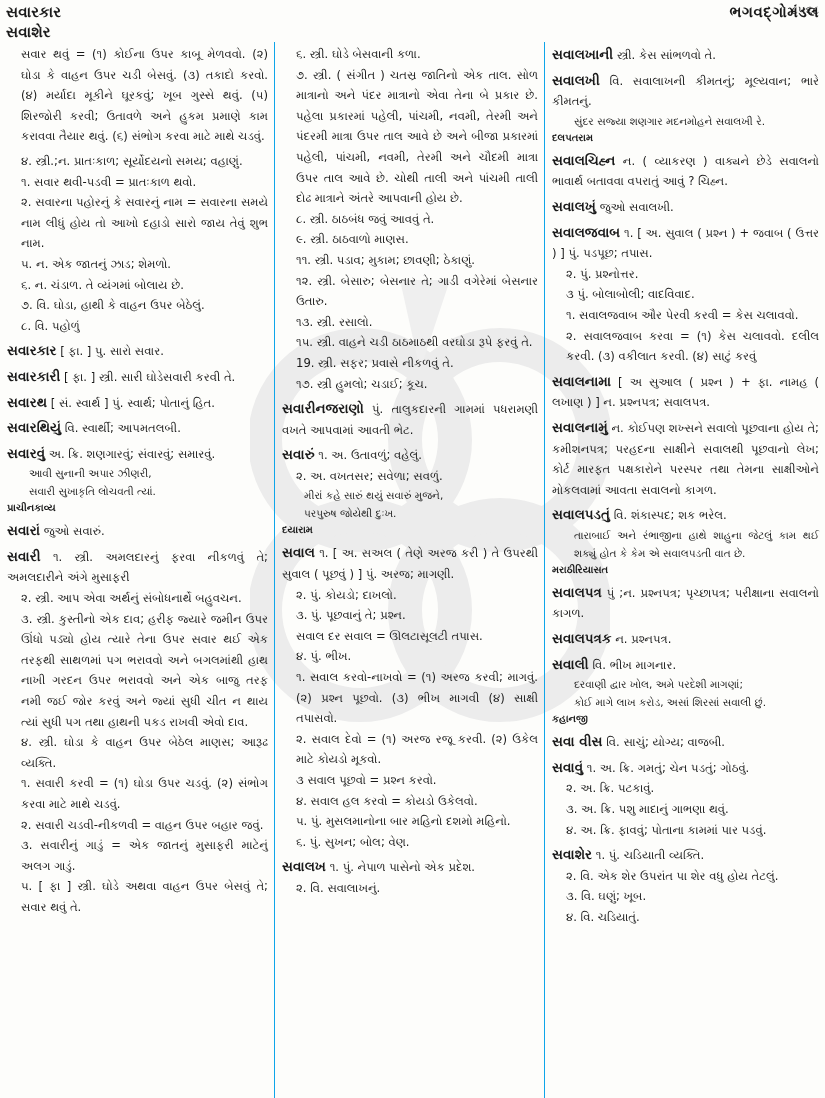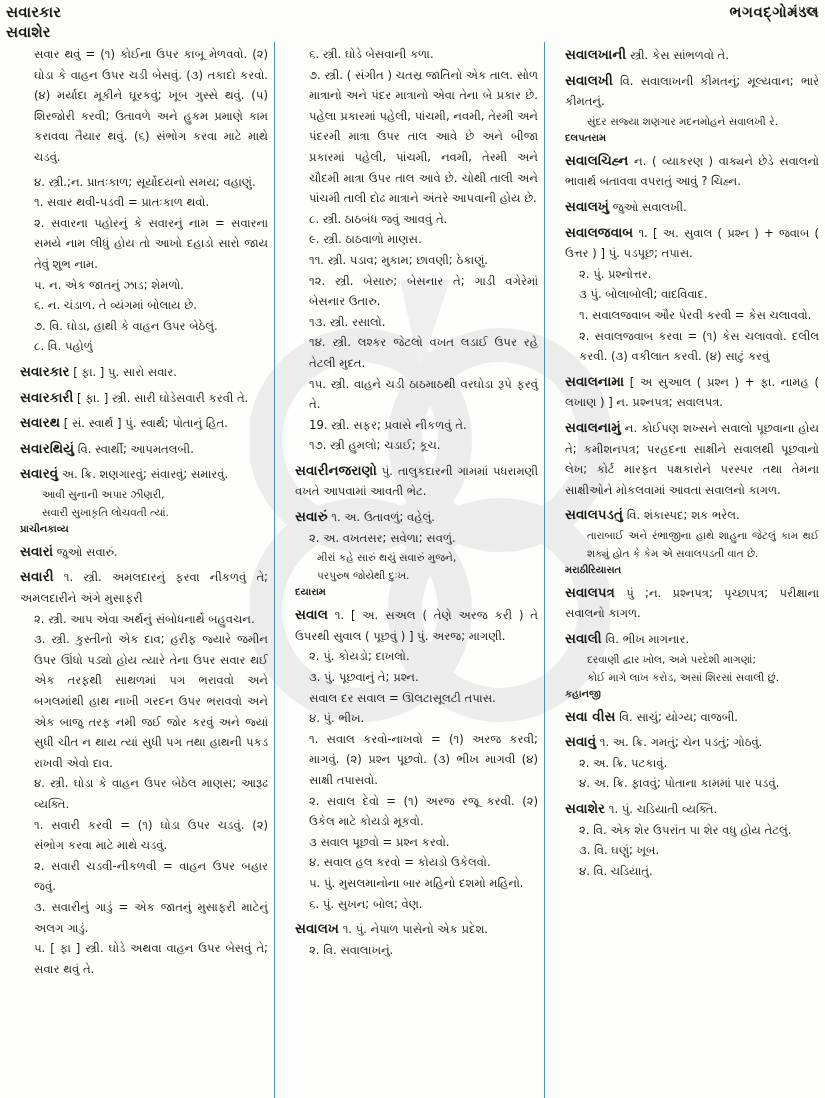--- a/index.html
+++ b/index.html
@@ -26,21 +26,21 @@
   }
   .page-number {
     position: absolute; right: 6px; top: 3px; font-size: 12px;
   }
   .columns {
     position: relative; z-index: 1;
     display: grid; grid-template-columns: 274px 270px 281px;
     height: 1056px;
   }
   .col {
-    padding: 2px 6px 0 20px; box-sizing: border-box;
+    padding: 2px 6px 0 7px; box-sizing: border-box;
     font-size: 11.6px; line-height: 20.6px;
     overflow: hidden;
   }
   .col + .col { border-left: 1px solid #0ea5e9; }
   .entry { margin: 0 0 4px 0; text-align: justify; }
   .hw { font-weight: bold; font-size: 13.5px; }
   .sense { display: block; }
   .sense.indent { padding-left: 14px; }
   .quote { display: block; padding-left: 22px; font-size: 10.5px; line-height: 18px; }
   .src { display: block; font-size: 10px; line-height: 16px; font-weight: bold; }
@@ -91,38 +91,38 @@
     </div>
   <div class="col">
       <div class="entry">
         <span class="sense indent">૬. સ્ત્રી. ઘોડે બેસવાની કળા.</span>
         <span class="sense indent">૭. સ્ત્રી. ( સંગીત ) ચતસ્ર જાતિનો એક તાલ. સોળ માત્રાનો અને પંદર માત્રાનો એવા તેના બે પ્રકાર છે. પહેલા પ્રકારમાં પહેલી, પાંચમી, નવમી, તેરમી અને પંદરમી માત્રા ઉપર તાલ આવે છે અને બીજા પ્રકારમાં પહેલી, પાંચમી, નવમી, તેરમી અને ચૌદમી માત્રા ઉપર તાલ આવે છે. ચોથી તાલી અને પાંચમી તાલી દોઢ માત્રાને અંતરે આપવાની હોય છે.</span>
         <span class="sense indent">૮. સ્ત્રી. ઠાઠબંધ જવું આવવું તે.</span>
         <span class="sense indent">૯. સ્ત્રી. ઠાઠવાળો માણસ.</span>
         <span class="sense indent">૧૧. સ્ત્રી. પડાવ; મુકામ; છાવણી; ઠેકાણું.</span>
         <span class="sense indent">૧૨. સ્ત્રી. બેસારુ; બેસનાર તે; ગાડી વગેરેમાં બેસનાર ઉતારુ.</span>
         <span class="sense indent">૧૩. સ્ત્રી. રસાલો.</span>
-        <span class="sense indent">૧૪. સ્ત્રી. લશ્કર જેટલો વખત લડાઈ ઉપર રહે તેટલી મુદત.</span>
         <span class="sense indent">૧૫. સ્ત્રી. વાહને ચડી ઠાઠમાઠથી વરઘોડા રૂપે ફરવું તે.</span>
         <span class="sense indent">19. સ્ત્રી. સફર; પ્રવાસે નીકળવું તે.</span>
         <span class="sense indent">૧૭. સ્ત્રી હુમલો; ચડાઈ; કૂચ.</span>
       </div>
       <div class="entry"><span class="hw">સવારીનજરાણો</span> <span class="">પું. તાલુકદારની ગામમાં પધરામણી વખતે આપવામાં આવતી ભેટ.</span></div>
       <div class="entry"><span class="hw">સવારું</span> <span class="">૧. અ. ઉતાવળું; વહેલું.</span><span class="sense indent">૨. અ. વખતસર; સવેળા; સવળું.</span><span class="quote">મીરાં કહે સારું થયું સવારું મુજને,</span><span class="quote">પરપુરુષ જોયેથી દુઃખ.</span><span class="src">દયારામ</span></div>
       <div class="entry"><span class="hw">સવાલ</span> <span class="">૧. [ અ. સઅલ ( તેણે અરજ કરી ) તે ઉપરથી સુવાલ ( પૂછવું ) ] પું. અરજ; માગણી.</span><span class="sense indent">૨. પું. કોયડો; દાખલો.</span><span class="sense indent">૩. પું. પૂછવાનું તે; પ્રશ્ન.</span><span class="sense indent">સવાલ દર સવાલ = ઊલટાસૂલટી તપાસ.</span><span class="sense indent">૪. પું. ભીખ.</span><span class="sense indent">૧. સવાલ કરવો-નાખવો = (૧) અરજ કરવી; માગવું. (૨) પ્રશ્ન પૂછવો. (૩) ભીખ માગવી (૪) સાક્ષી તપાસવો.</span><span class="sense indent">૨. સવાલ દેવો = (૧) અરજ રજૂ કરવી. (૨) ઉકેલ માટે કોયડો મૂકવો.</span><span class="sense indent">૩ સવાલ પૂછવો = પ્રશ્ન કરવો.</span><span class="sense indent">૪. સવાલ હલ કરવો = કોયડો ઉકેલવો.</span><span class="sense indent">૫. પું. મુસલમાનોના બાર મહિનો દશમો મહિનો.</span><span class="sense indent">૬. પું. સુખન; બોલ; વેણ.</span></div>
       <div class="entry"><span class="hw">સવાલખ</span> <span class="">૧. પું. નેપાળ પાસેનો એક પ્રદેશ.</span><span class="sense indent">૨. વિ. સવાલાખનું.</span></div>
     </div>
   <div class="col">
       <div class="entry"><span class="hw">સવાલખાની</span> <span class="">સ્ત્રી. કેસ સાંભળવો તે.</span></div>
       <div class="entry"><span class="hw">સવાલખી</span> <span class="">વિ. સવાલાખની કીમતનું; મૂલ્યવાન; ભારે કીમતનું.</span><span class="quote">સુંદર સજ્યા શણગાર મદનમોહને સવાલખી રે.</span><span class="src">દલપતરામ</span></div>
       <div class="entry"><span class="hw">સવાલચિહ્ન</span> <span class="">ન. ( વ્યાકરણ ) વાક્યને છેડે સવાલનો ભાવાર્થ બતાવવા વપરાતું આવું ? ચિહ્ન.</span></div>
       <div class="entry"><span class="hw">સવાલખું</span> <span class="">જુઓ સવાલખી.</span></div>
       <div class="entry"><span class="hw">સવાલજવાબ</span> <span class="">૧. [ અ. સુવાલ ( પ્રશ્ન ) + જવાબ ( ઉત્તર ) ] પું. પડપૂછ; તપાસ.</span><span class="sense indent">૨. પું. પ્રશ્નોત્તર.</span><span class="sense indent">૩ પું. બોલાબોલી; વાદવિવાદ.</span><span class="sense indent">૧. સવાલજવાબ ઔર પેરવી કરવી = કેસ ચલાવવો.</span><span class="sense indent">૨. સવાલજવાબ કરવા = (૧) કેસ ચલાવવો. દલીલ કરવી. (૩) વકીલાત કરવી. (૪) સાટું કરવું</span></div>
       <div class="entry"><span class="hw">સવાલનામા</span> <span class="">[ અ સુઆલ ( પ્રશ્ન ) + ફા. નામહ ( લખાણ ) ] ન. પ્રશ્નપત્ર; સવાલપત્ર.</span></div>
       <div class="entry"><span class="hw">સવાલનામું</span> <span class="">ન. કોઈપણ શખ્સને સવાલો પૂછવાના હોય તે; કમીશનપત્ર; પરહદના સાક્ષીને સવાલથી પૂછવાનો લેખ; કોર્ટ મારફત પક્ષકારોને પરસ્પર તથા તેમના સાક્ષીઓને મોકલવામાં આવતા સવાલનો કાગળ.</span></div>
       <div class="entry"><span class="hw">સવાલપડતું</span> <span class="">વિ. શંકાસ્પદ; શક ભરેલ.</span><span class="quote">તારાબાઈ અને રંભાજીના હાથે શાહુના જેટલું કામ થઈ શક્યું હોત કે કેમ એ સવાલપડતી વાત છે.</span><span class="src">મરાઠીરિયાસત</span></div>
       <div class="entry"><span class="hw">સવાલપત્ર</span> <span class="">પું ;ન. પ્રશ્નપત્ર; પૃચ્છાપત્ર; પરીક્ષાના સવાલનો કાગળ.</span></div>
+      <div class="entry"><span class="hw">સવાલપત્રક</span> <span class="">ન. પ્રશ્નપત્ર.</span></div>
       <div class="entry"><span class="hw">સવાલી</span> <span class="">વિ. ભીખ માગનાર.</span><span class="quote">દરવાણી દ્વાર ખોલ, અમે પરદેશી માગણાં;</span><span class="quote">કોઈ માગે લાખ કરોડ, અસાં શિરસાં સવાલી છું.</span><span class="src">કહાનજી</span></div>
       <div class="entry"><span class="hw">સવા વીસ</span> <span class="">વિ. સાચું; યોગ્ય; વાજબી.</span></div>
-      <div class="entry"><span class="hw">સવાવું</span> <span class="">૧. અ. ક્રિ. ગમતું; ચેન પડતું; ગોઠવું.</span><span class="sense indent">૨. અ. ક્રિ. પટકાવું.</span><span class="sense indent">૪. અ. ક્રિ. ફાવવું; પોતાના કામમાં પાર પડવું.</span></div>
+      <div class="entry"><span class="hw">સવાવું</span> <span class="">૧. અ. ક્રિ. ગમતું; ચેન પડતું; ગોઠવું.</span><span class="sense indent">૨. અ. ક્રિ. પટકાવું.</span><span class="sense indent">૩. અ. ક્રિ. પશુ માદાનું ગાભણા થવું.</span><span class="sense indent">૪. અ. ક્રિ. ફાવવું; પોતાના કામમાં પાર પડવું.</span></div>
       <div class="entry"><span class="hw">સવાશેર</span> <span class="">૧. પું. ચડિયાતી વ્યક્તિ.</span><span class="sense indent">૨. વિ. એક શેર ઉપરાંત પા શેર વધુ હોય તેટલું.</span><span class="sense indent">૩. વિ. ઘણું; ખૂબ.</span><span class="sense indent">૪. વિ. ચડિયાતું.</span></div>
     </div>
 </div>
 
 </body></html>

